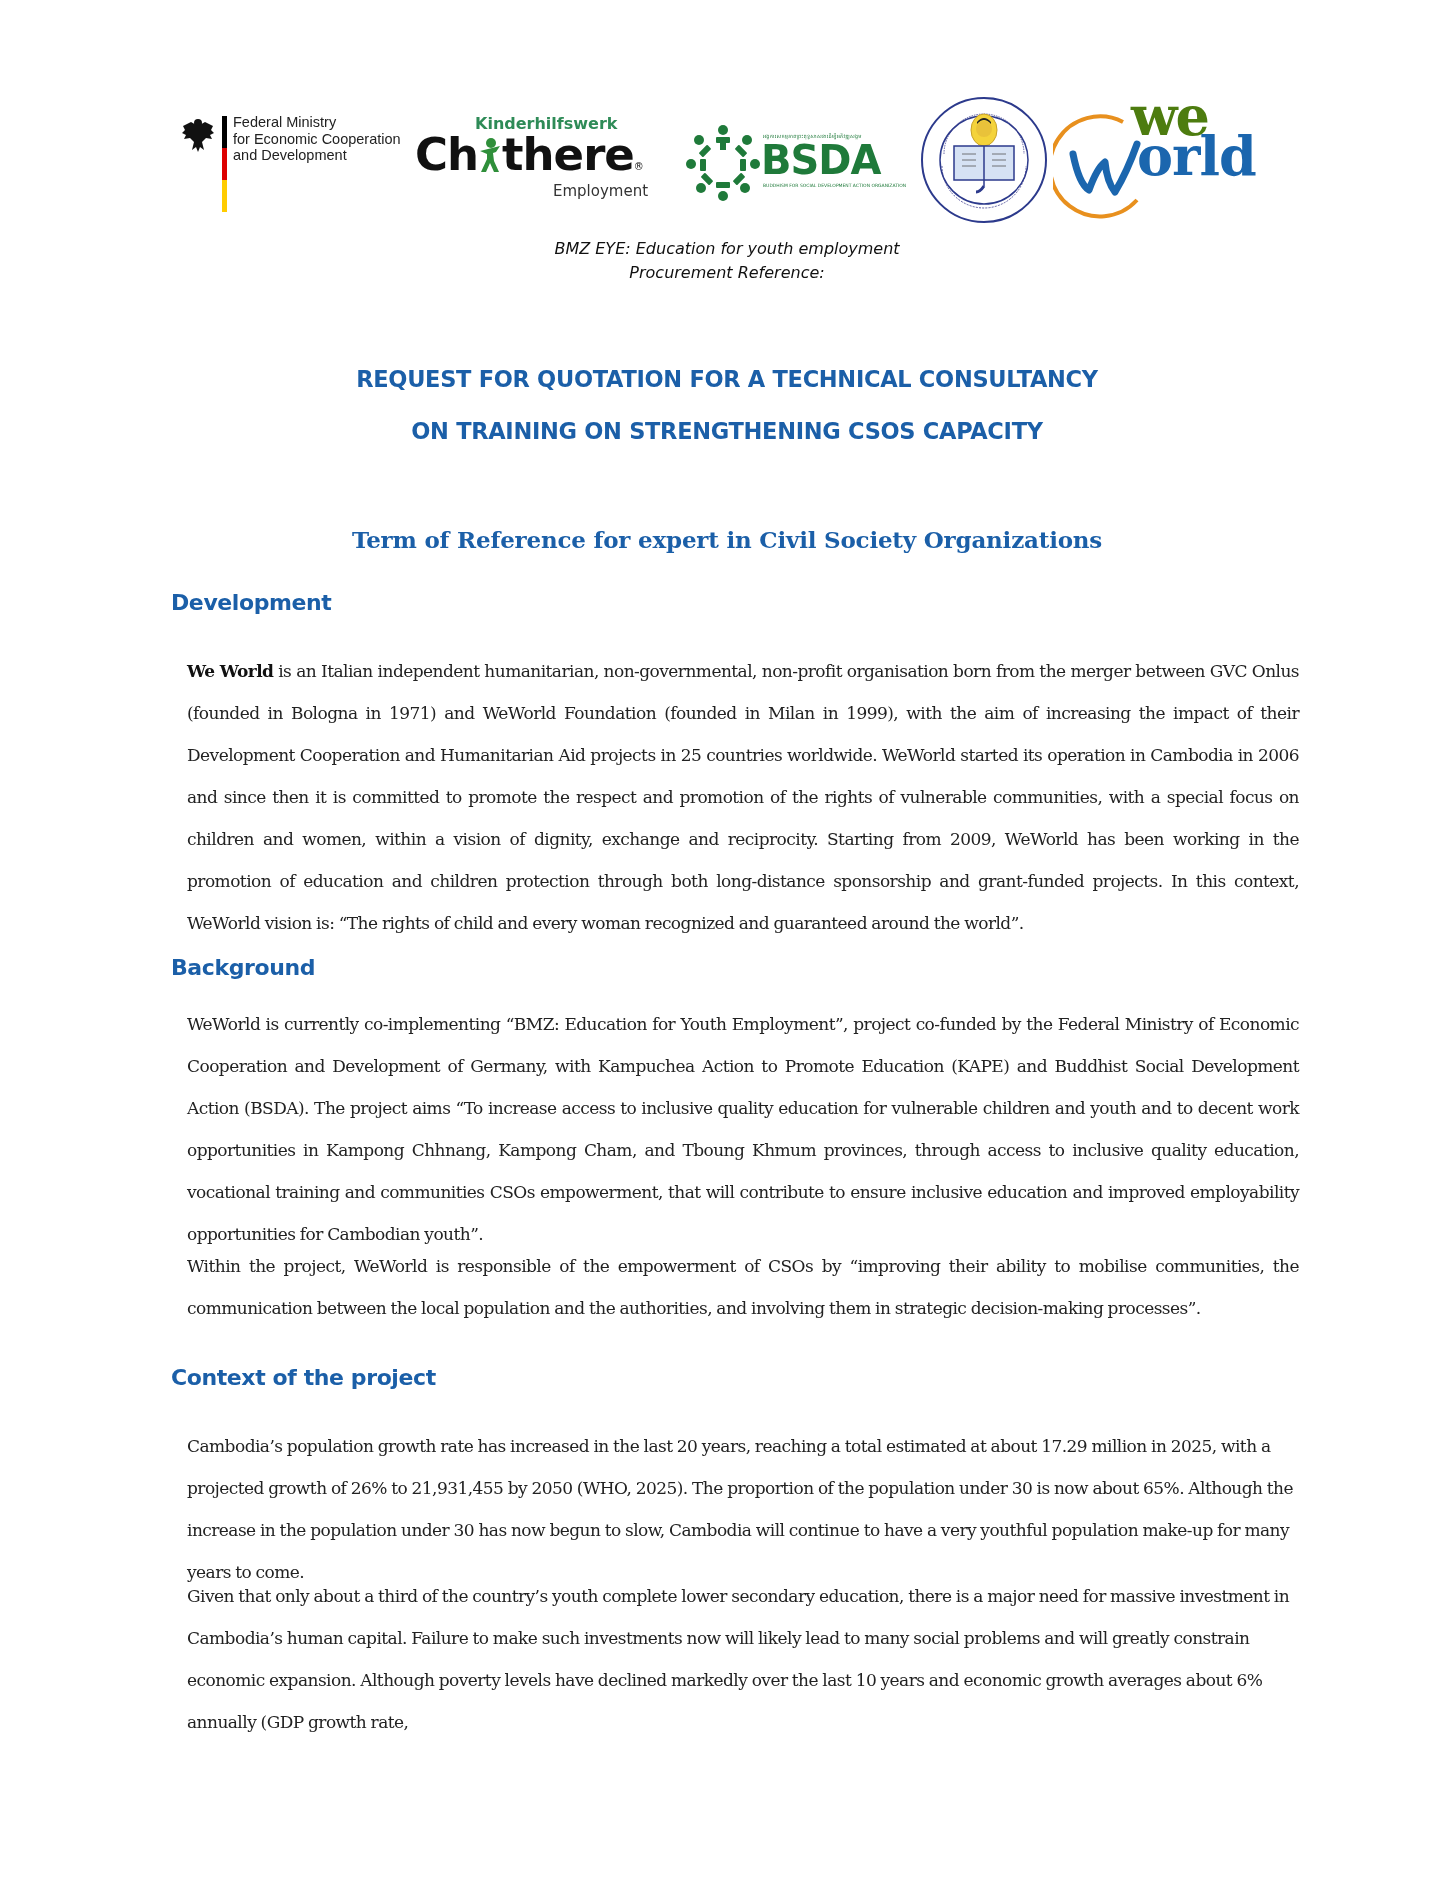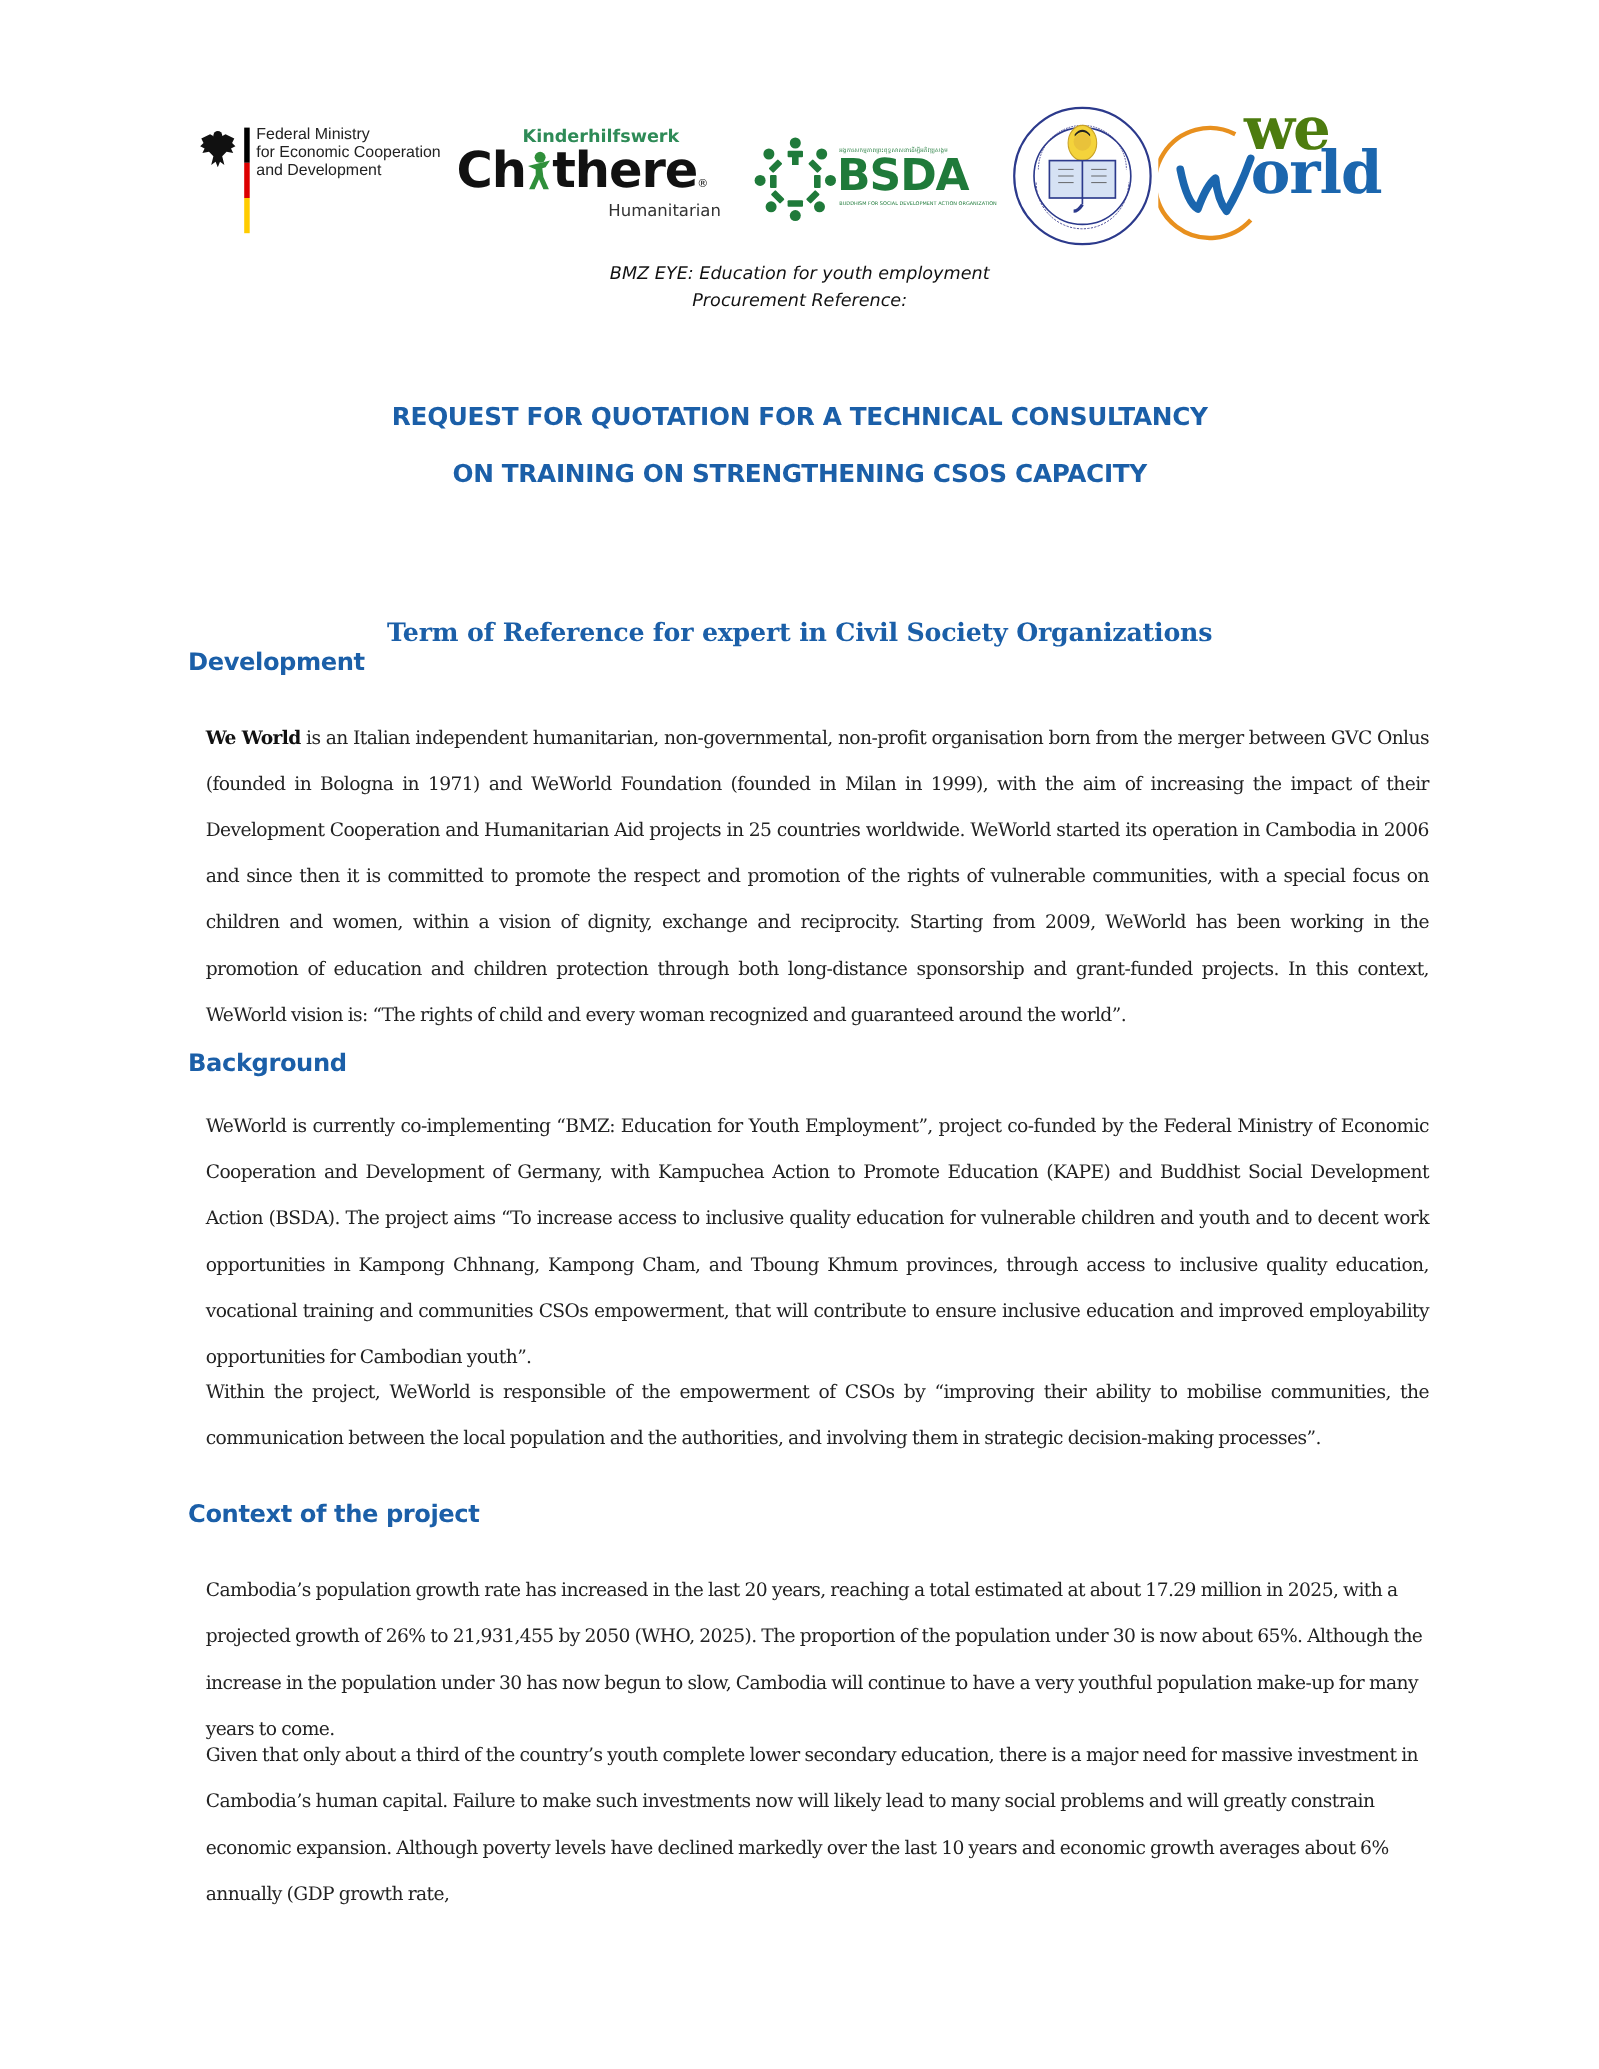--- a/index.html
+++ b/index.html
@@ -34,21 +34,21 @@
     .weworld { left: 878px; top: 0; width: 232px; height: 132px; }
     .weworld .we { position: absolute; left: 78px; top: -8px; font-family: "DejaVu Serif", serif; font-weight: bold; font-size: 54px; color: #4d7c0f; letter-spacing: -2px; }
     .weworld .orld { position: absolute; left: 84px; top: 32px; font-family: "DejaVu Serif", serif; font-weight: bold; font-size: 54px; color: #1b66ae; letter-spacing: -1px; }
     .weworld svg { position: absolute; left: 0; top: 0; }
 
     
     .meta { position: absolute; left: 0; width: 1454px; top: 237px; text-align: center; font-family: "DejaVu Sans", sans-serif; font-style: italic; font-size: 16px; line-height: 24px; color: #111; }
     .rfq { position: absolute; left: 0; width: 1454px; text-align: center; font-family: "DejaVu Sans", sans-serif; font-weight: bold; font-size: 22.5px; color: #1b5fa8; letter-spacing: -0.3px; }
     .rfq1 { top: 366px; }
     .rfq2 { top: 418px; }
-    .tor { position: absolute; left: 0; width: 1454px; top: 526px; text-align: center; font-family: "DejaVu Serif", serif; font-weight: bold; font-size: 23px; color: #1b5fa8; letter-spacing: -0.2px; margin-top: 36px; }
+    .tor { position: absolute; left: 0; width: 1454px; top: 526px; text-align: center; font-family: "DejaVu Serif", serif; font-weight: bold; font-size: 23px; color: #1b5fa8; letter-spacing: -0.2px; }
 
     
     .h2 { position: absolute; left: 171px; font-family: "DejaVu Sans", sans-serif; font-weight: bold; font-size: 22px; color: #1b5fa8; letter-spacing: -0.4px; }
     .para { position: absolute; left: 187px; width: 1112px; font-family: "DejaVu Serif", serif; font-size: 17px; line-height: 42px; color: #222; text-align: justify; letter-spacing: -0.55px; word-spacing: -0.5px; }
     .para b { font-weight: bold; color: #111; }
     .para.left { text-align: left; }
   </style>
 </head>
 <body>
 
@@ -74,21 +74,21 @@
     </div>
 
     <div class="logo childfund">
       <div class="kh">Kinderhilfswerk</div>
       <div class="cf">
         <span>Ch</span><svg width="24" height="36" viewBox="0 0 24 36" style="vertical-align:-3px">
             <circle cx="13" cy="6" r="5" fill="#2f8f3a"></circle>
             <path d="M2 14 L22 9 L18 15 L15 16 L16 24 L21 35 L16 35 L12 26 L8 35 L3 35 L9 22 L9 17 Z" fill="#2f8f3a"></path>
           </svg><span>there</span><span class="reg">®</span>
       </div>
-      <div class="de">Humanitarian</div>
+      <div class="de">Employment</div>
     </div>
 
     <div class="logo bsda">
       <svg width="76" height="80" viewBox="0 0 76 80">
         <g fill="#1f7a3a">
           <circle cx="38" cy="8" r="5"></circle>
           <circle cx="62" cy="18" r="5"></circle>
           <circle cx="70" cy="42" r="5"></circle>
           <circle cx="60" cy="66" r="5"></circle>
           <circle cx="38" cy="74" r="5"></circle>

